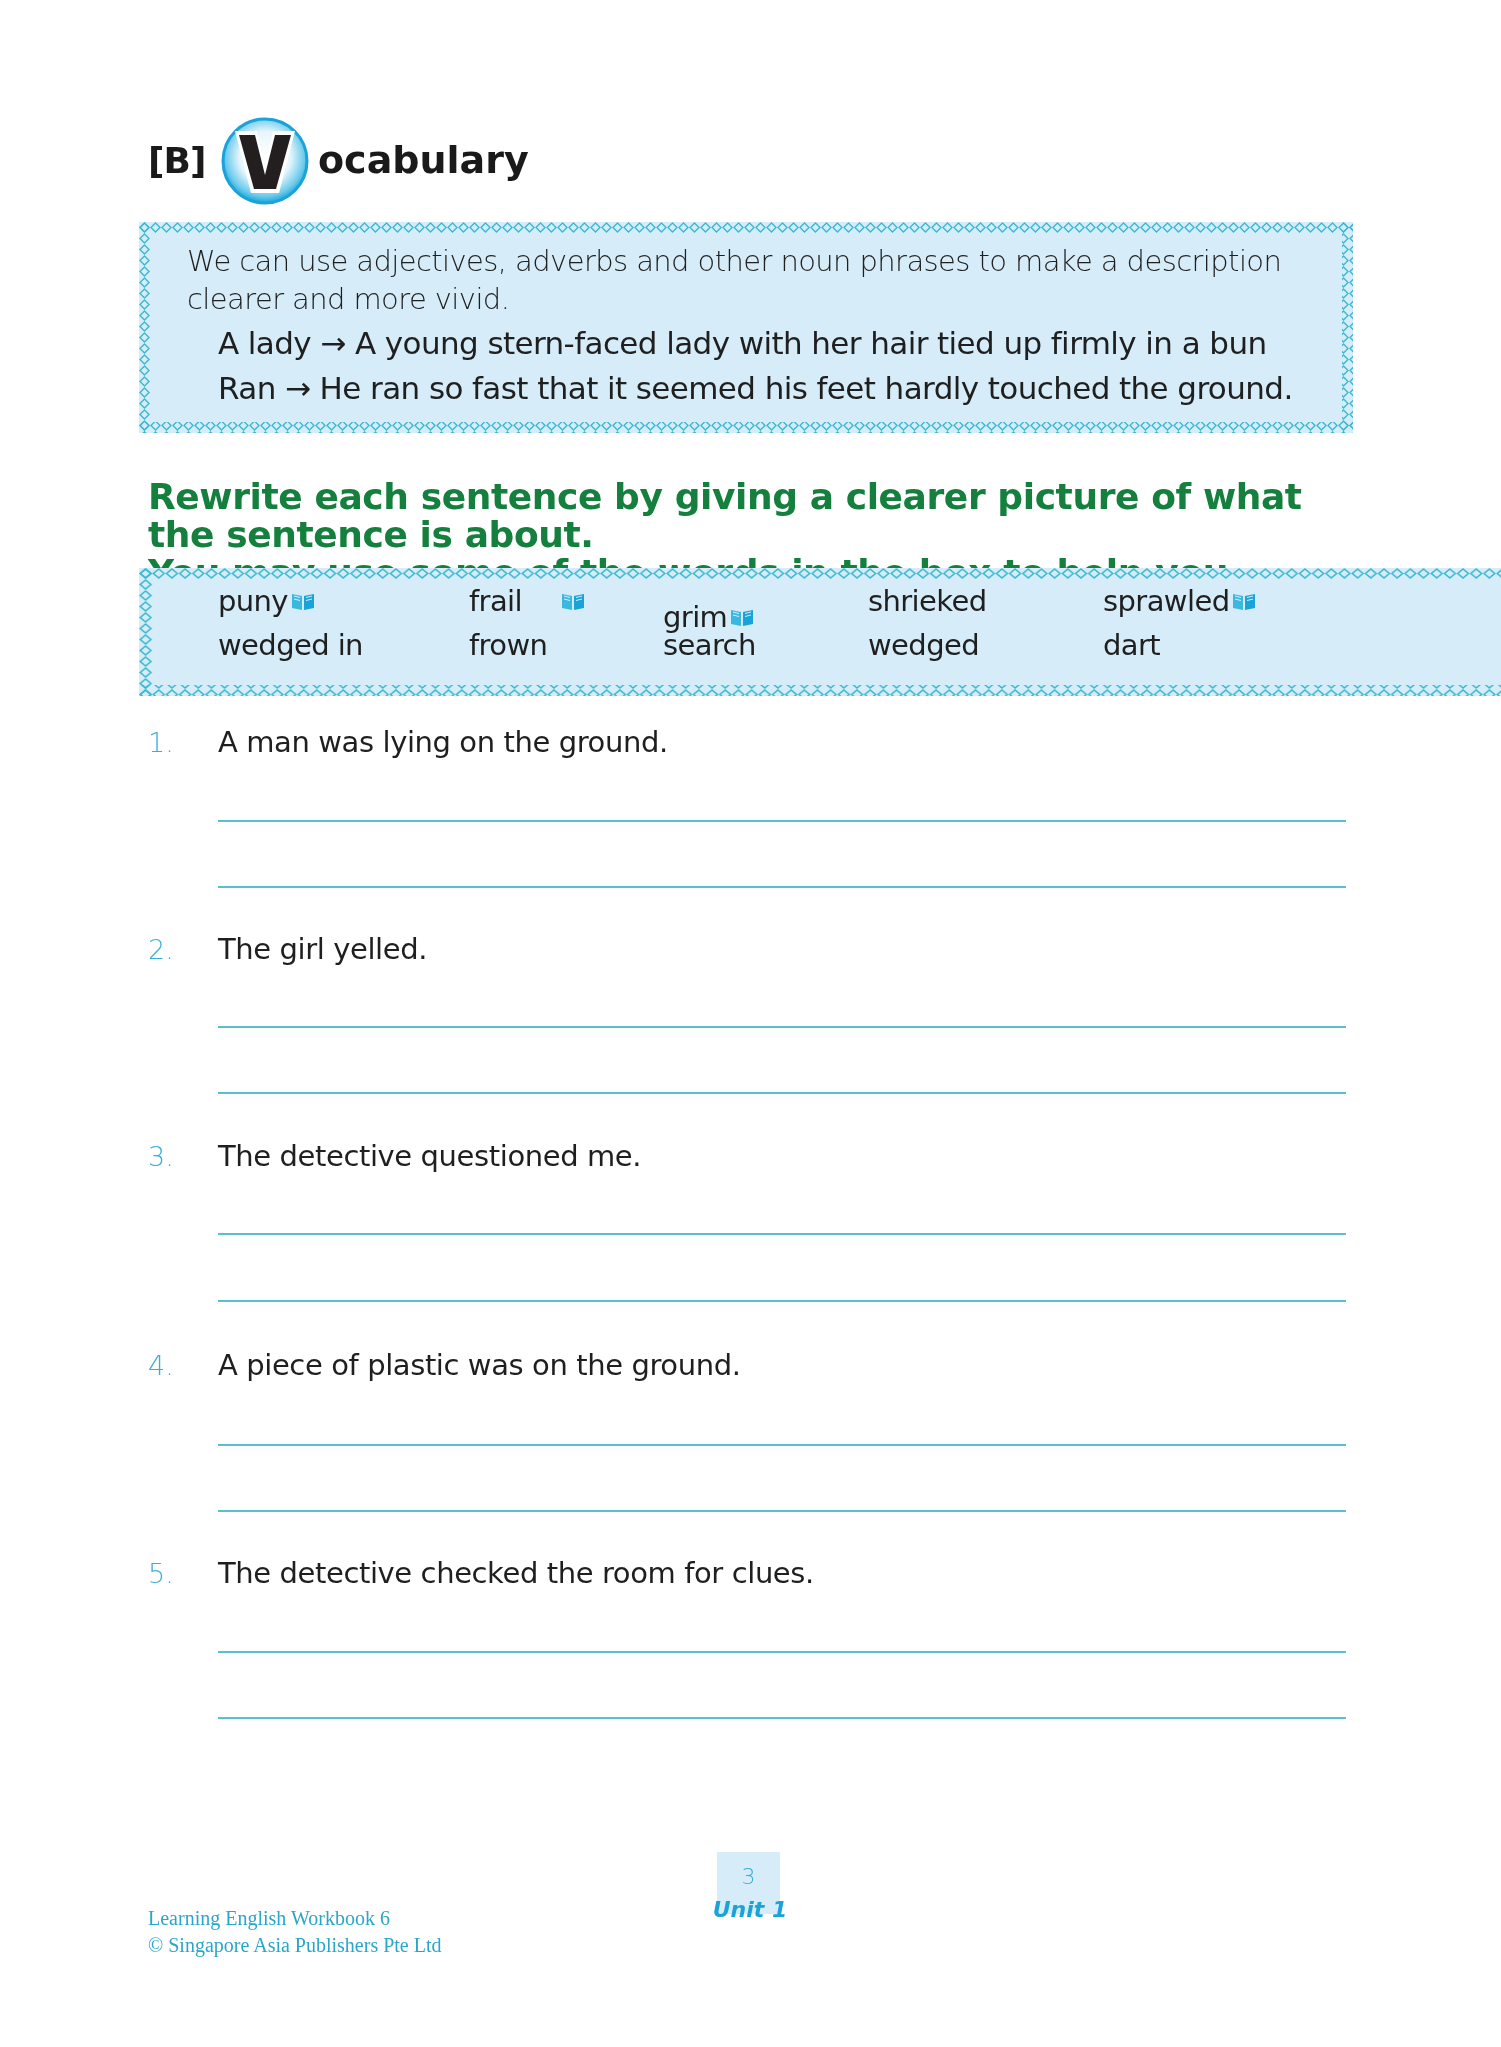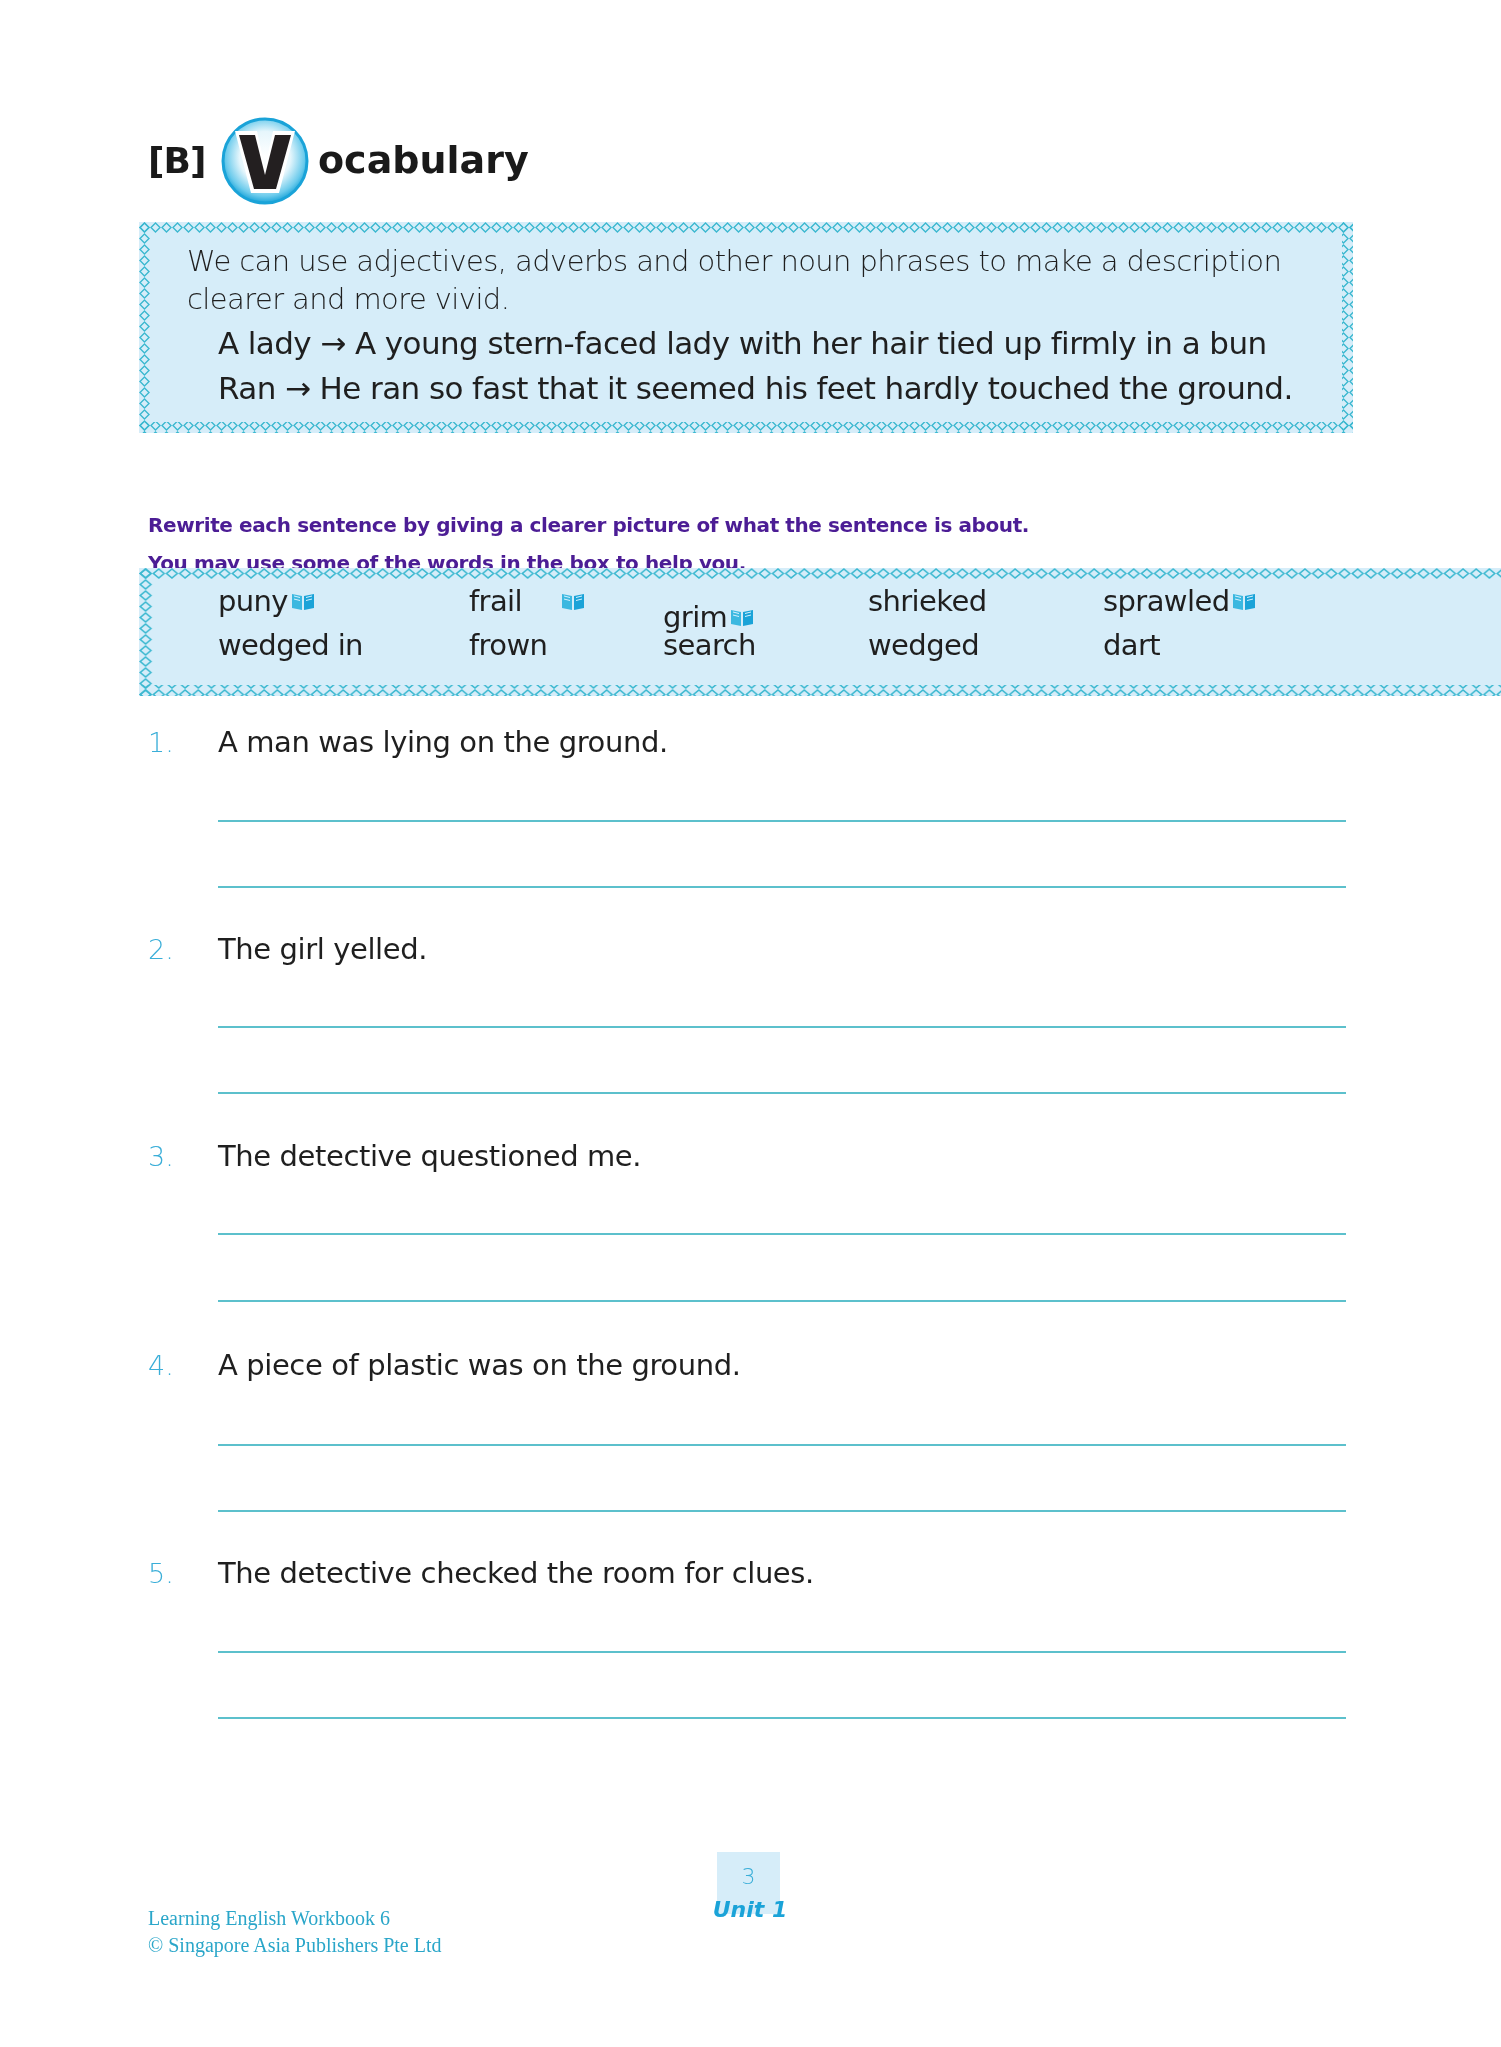--- a/index.html
+++ b/index.html
@@ -14,22 +14,22 @@
     .section-title { left: 318px; top: 138px; font-size: 38px; font-weight: bold; color: #1a1a1a;
                      font-family: "DejaVu Sans", sans-serif; letter-spacing: 0px; }
     .chain-svg { position: absolute; left: 0; top: 0; width: 100%; height: 100%; pointer-events: none; }
 
     .info-box { left: 139px; top: 222px; width: 1214px; height: 211px; }
     .info-text { position: absolute; left: 48px; top: 20px; right: 30px; font-size: 29px; line-height: 38px;
                  color: #1f1f1f; font-family: "DejaVu Sans", sans-serif; font-weight: 300; letter-spacing: -0.6px; }
     .example-line { position: absolute; left: 79px; font-size: 31px; color: #1f1f1f;
                     font-family: "DejaVu Sans", sans-serif; letter-spacing: -0.6px; }
 
-    .instructions { left: 148px; top: 478px; width: 1220px; font-size: 20px; line-height: 38px; font-weight: bold;
-                    color: #4c1d95; font-family: "DejaVu Sans", sans-serif; letter-spacing: -0.4px; margin-top: 28px; }
+    .instructions { left: 148px; top: 478px; width: 1220px; font-size: 36px; line-height: 38px; font-weight: bold;
+                    color: #15803d; font-family: "DejaVu Sans", sans-serif; letter-spacing: -0.4px; }
 
     .word-box { left: 139px; top: 568px; width: 1454px; height: 128px; }
     .word { position: absolute; font-size: 29px; color: #1f1f1f; font-family: "DejaVu Sans", sans-serif;
             letter-spacing: -0.6px; display: flex; align-items: center; white-space: nowrap; }
     .book-icon { display: inline-block; width: 26px; height: 22px; margin-left: 2px; }
 
     
     .q-num { position: absolute; left: 148px; font-size: 27px; color: #3aaed8; font-family: "DejaVu Sans", sans-serif;
              font-weight: 300; }
     .q-text { position: absolute; left: 218px; font-size: 29px; color: #1f1f1f; font-family: "DejaVu Sans", sans-serif;

